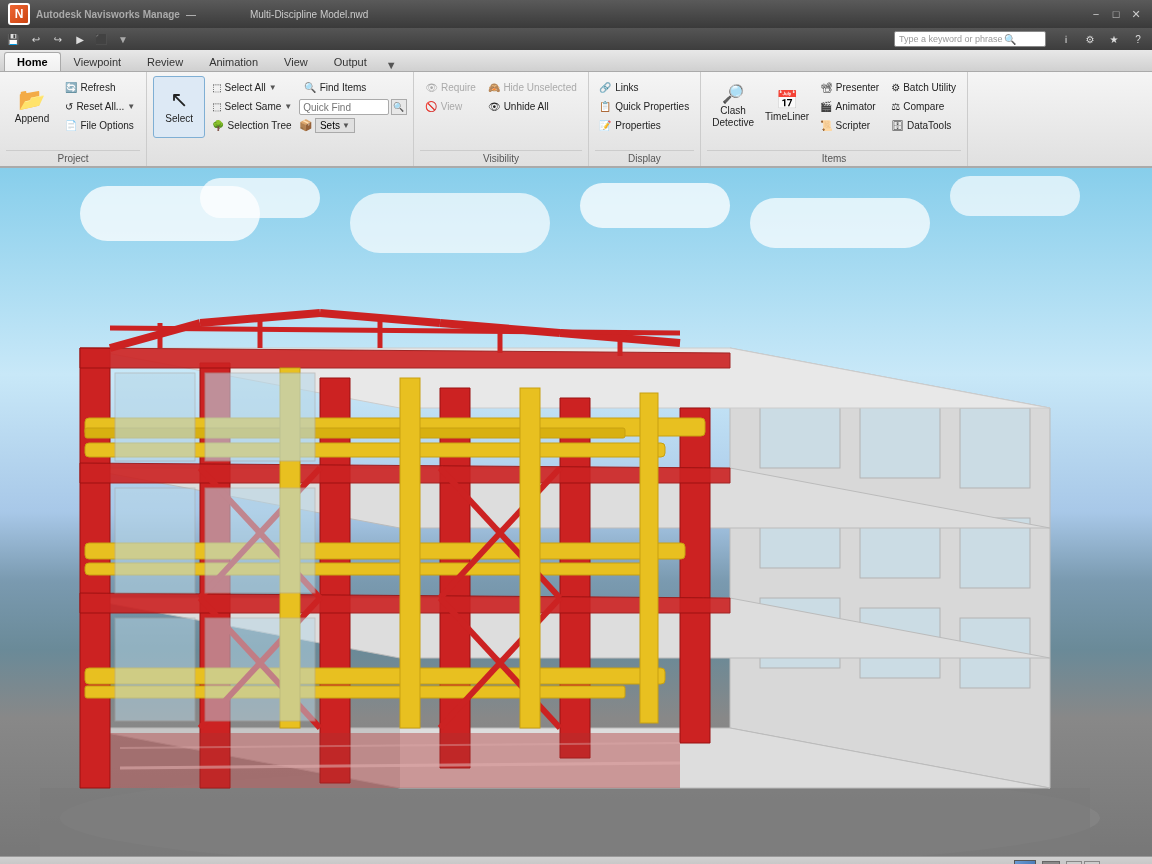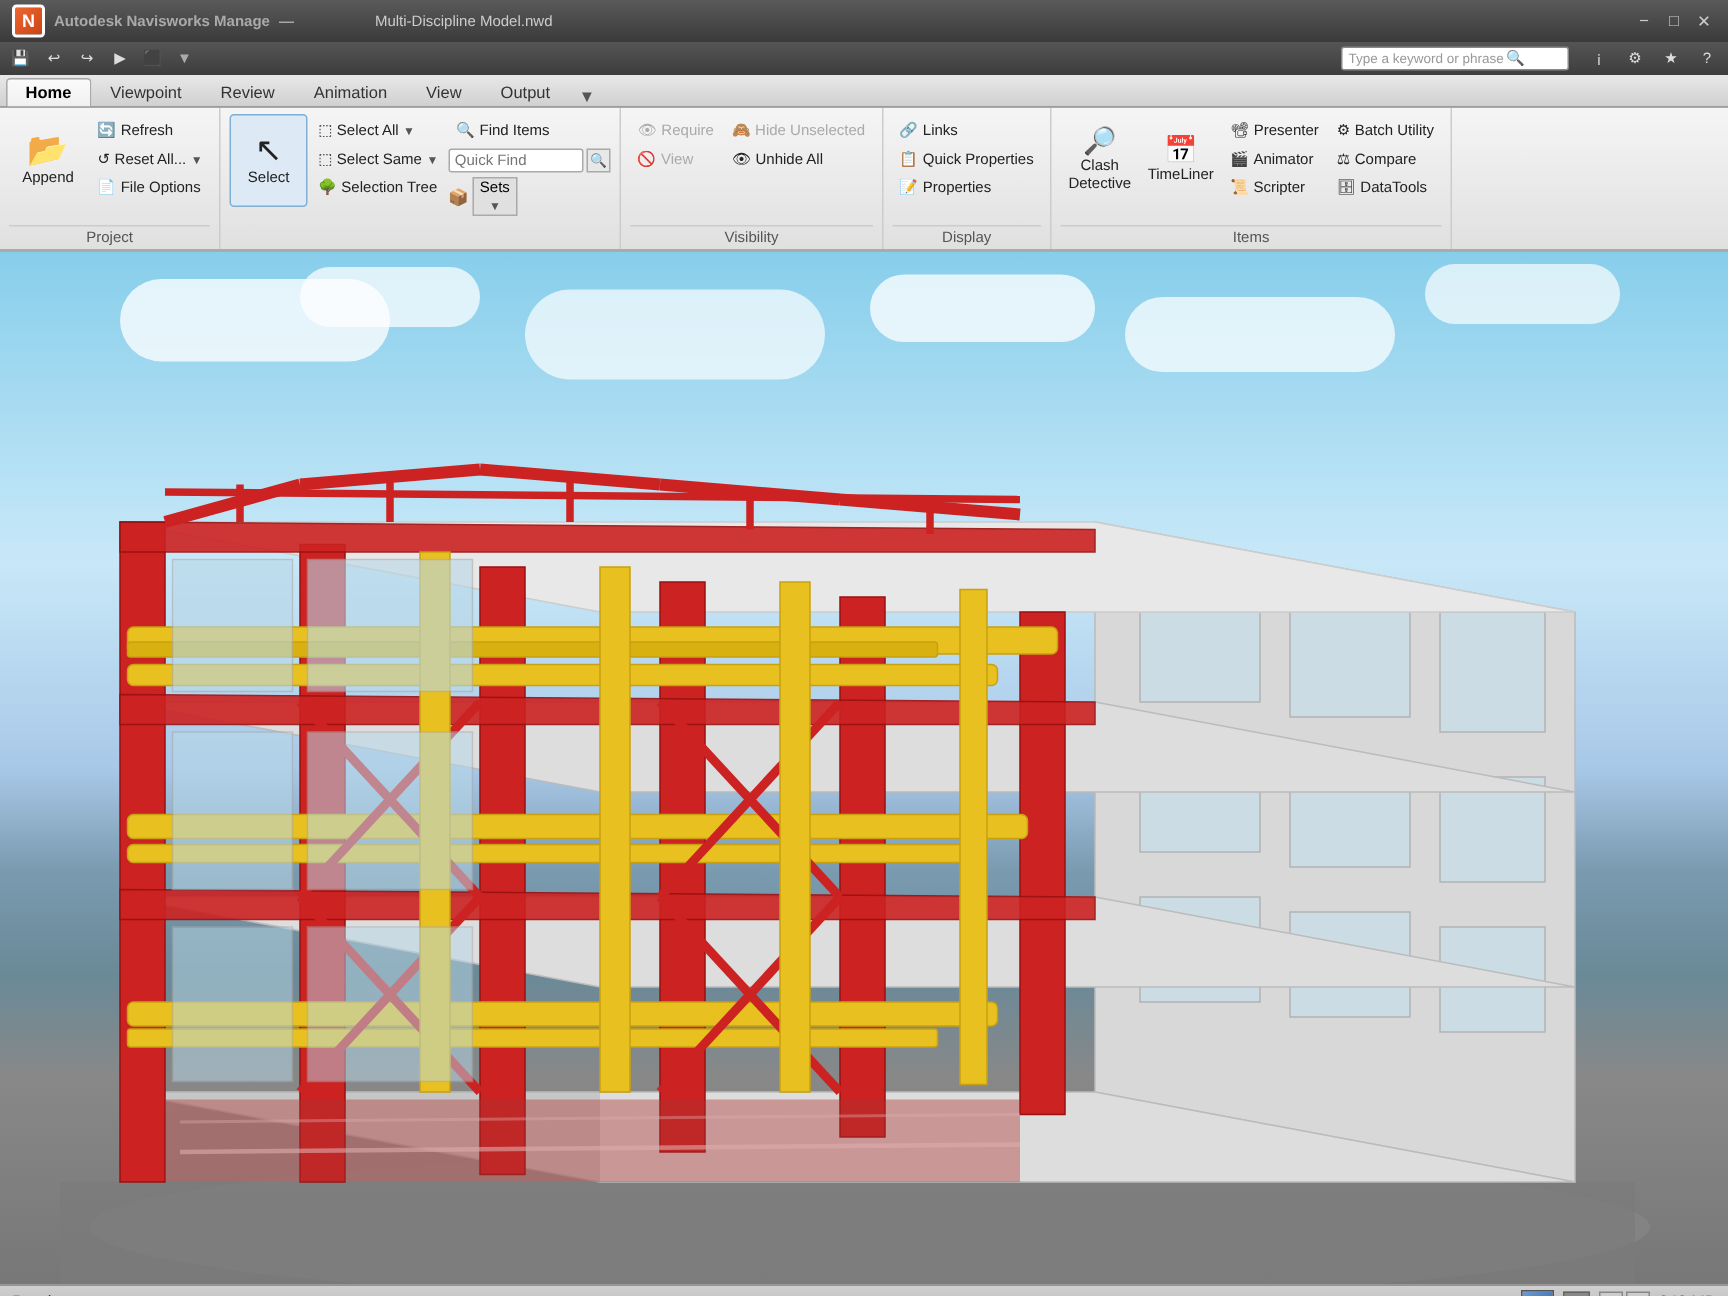--- a/index.html
+++ b/index.html
@@ -301,21 +301,21 @@
         <div class="ribbon-btn-small">
           <span>🔍</span>
           <span>Find Items</span>
         </div>
         <div style="display:flex; align-items:center; gap:2px; margin-top:2px;">
           <input class="ribbon-input" type="text" placeholder="Quick Find" style="">
           <button style="width:16px;height:16px;border:1px solid #aaa;background:#e8e8e8;font-size:9px;cursor:pointer;">🔍</button>
         </div>
         <div style="display:flex; align-items:center; gap:2px; margin-top:2px;">
           <span>📦</span>
-          <button style="padding:1px 4px;font-size:10px;background:#e0e0e0;border:1px solid #aaa;cursor:pointer;display:flex;align-items:center;gap:2px;flex-direction:column;">
+          <button style="padding:1px 4px;font-size:10px;background:#e0e0e0;border:1px solid #aaa;cursor:pointer;display:flex;align-items:center;gap:2px;">
             <span>Sets</span>
             <span class="dd-arrow">▼</span>
           </button>
         </div>
       </div>
     </div>
   </div>
 
   <div class="ribbon-group">
     <div class="ribbon-group-content">

